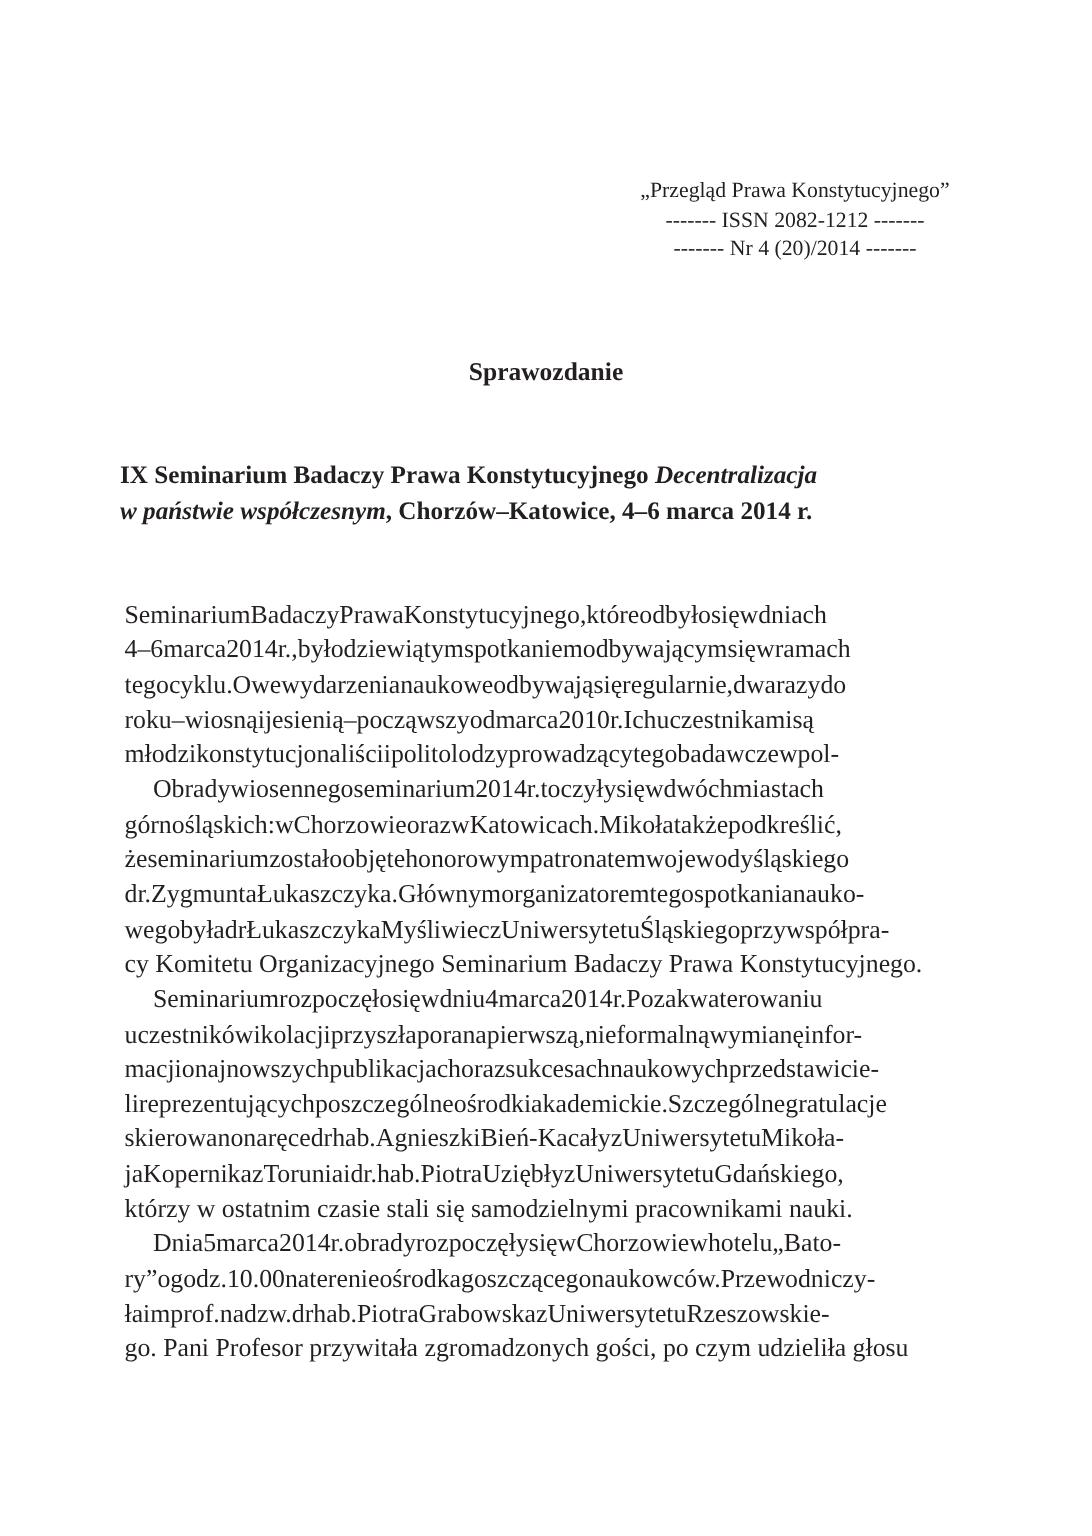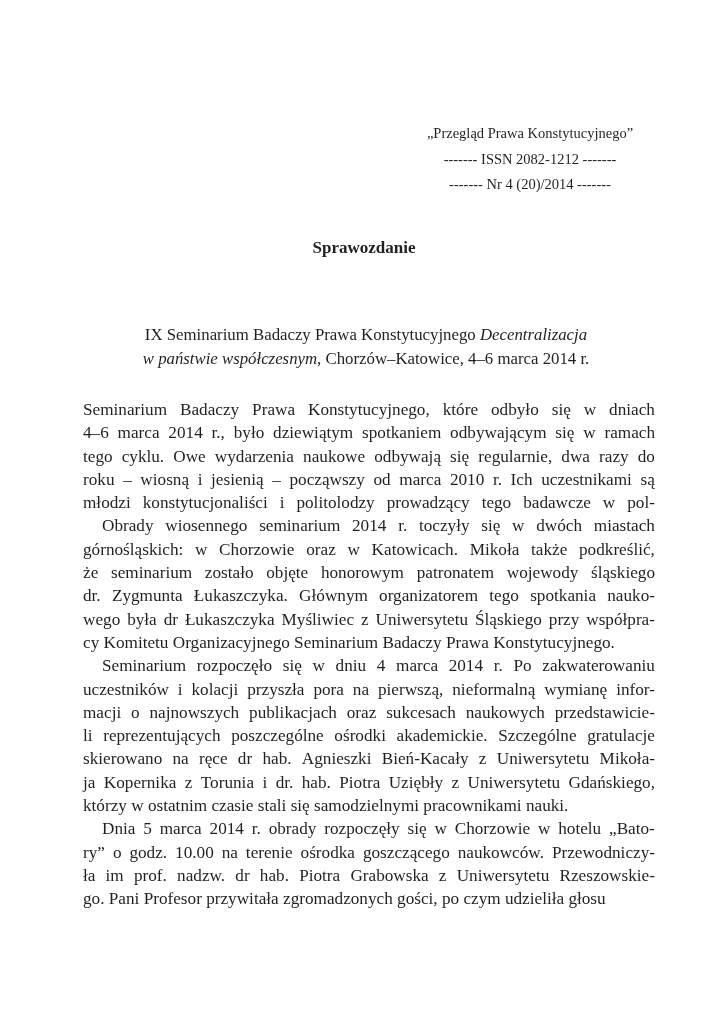--- a/index.html
+++ b/index.html
@@ -1,33 +1,33 @@
 <!DOCTYPE html>
 <html><head>
 <meta charset="utf-8">
 <style>
   html, body { margin: 0; padding: 0; background: #ffffff; }
   body { width: 728px; height: 1024px; position: relative; overflow: hidden;
          font-family: "Liberation Serif", "DejaVu Serif", serif; color: #231f20; }
   .journal-header { position: absolute; left: 380px; top: 118px; width: 300px;
                     text-align: center; font-size: 14.5px; line-height: 19.5px; }
-  .journal-header div { white-space: nowrap; margin-top: 6px; }
+  .journal-header div { white-space: nowrap; }
   .section-title { position: absolute; left: 0; top: 238px; width: 676px; text-align: center;
                    font-weight: bold; font-size: 17px; padding-left: 26px; }
-  .report-title { position: absolute; left: 80px; top: 305px; width: 572px; text-align: center;
-                  font-weight: normal; font-size: 16.8px; line-height: 24px; margin-top: 18px; }
+  .report-title { position: absolute; left: 80px; top: 305px; width: 572px; 
+                  font-weight: bold; font-size: 16.8px; line-height: 24px; }
   .report-title div { white-space: nowrap; }
   .body { position: absolute; left: 83px; top: 398px; width: 572px;
           font-size: 17.2px; }
   .line { height: 23.3px; line-height: 23.3px; text-align: justify; text-align-last: justify;
           white-space: nowrap; overflow: visible; }
   .line.last { text-align-last: left; }
   .line.indent { padding-left: 19px; }
   .line span { white-space: normal; }
-  .jl { display: flex; justify-content: space-between; white-space: nowrap; }
+  .jl { display: flex; white-space: nowrap; }
 </style>
 </head>
 <body>
 
 <div class="journal-header">
   <div>„Przegląd Prawa Konstytucyjnego”</div>
   <div>------- ISSN 2082-1212 -------</div>
   <div>------- Nr 4 (20)/2014 -------</div>
 </div>
 

